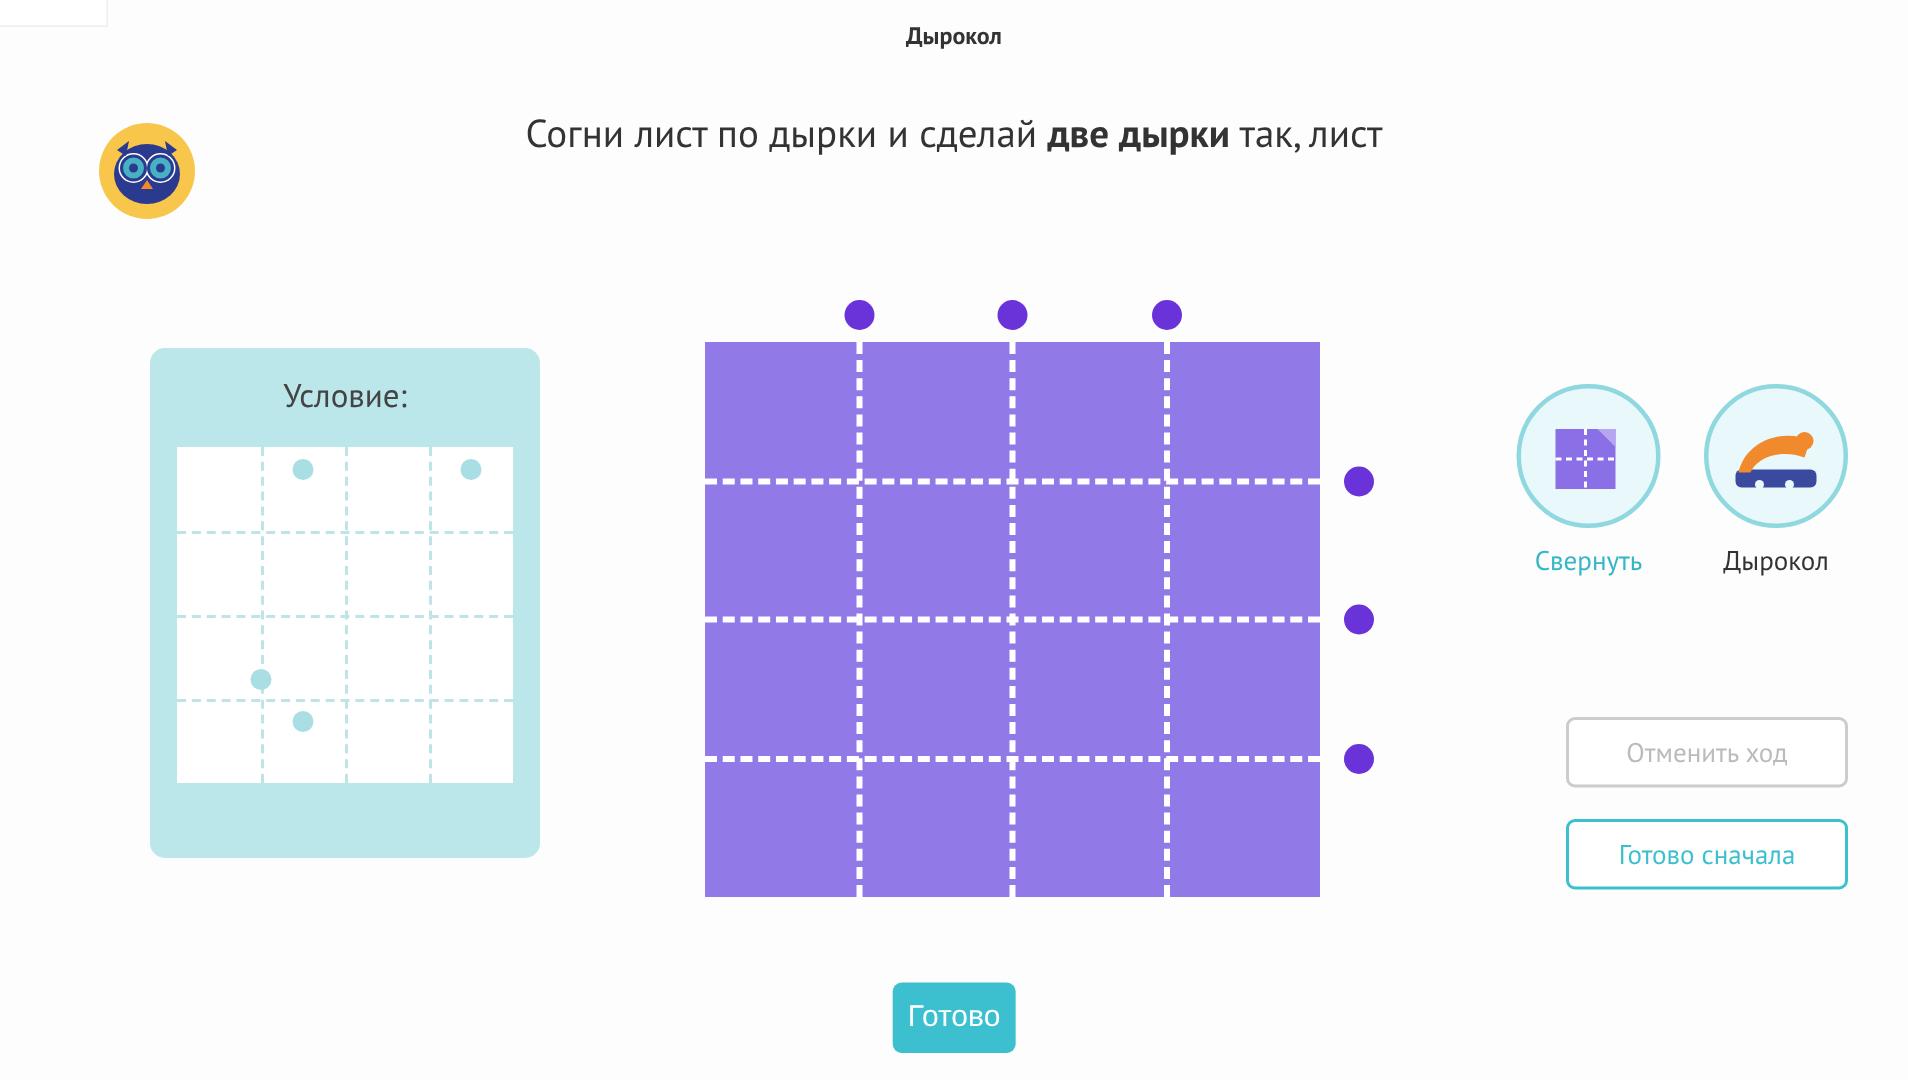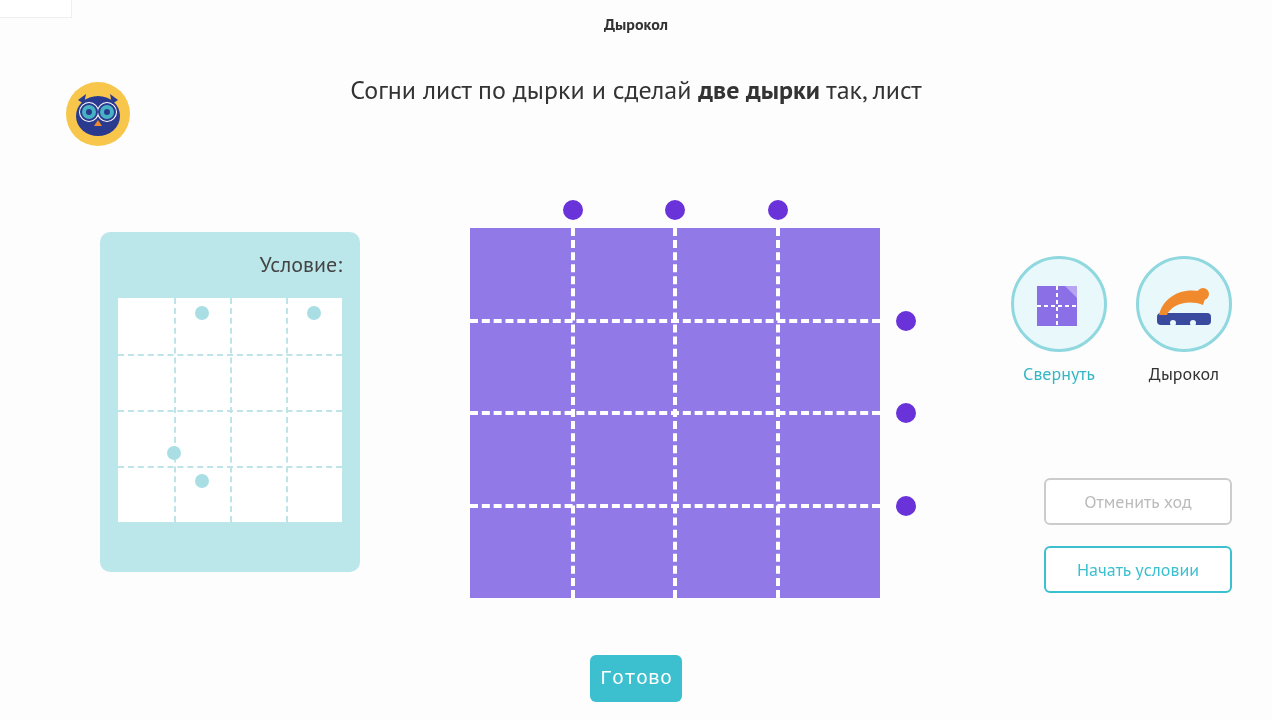--- a/index.html
+++ b/index.html
@@ -41,21 +41,21 @@
     position: absolute;
     left: 100px;
     top: 232px;
     width: 260px;
     height: 340px;
     background: #bce7ea;
     border-radius: 10px;
     padding: 18px 18px 18px 18px;
   }
   .condition-title {
-    text-align: right;
+    text-align: center;
     font-size: 22px;
     color: #444;
     margin-bottom: 20px;
   }
   .cond-grid {
     background: #fff;
     width: 224px;
     height: 224px;
     position: relative;
   }
@@ -143,21 +143,20 @@
     left: 50%;
     transform: translateX(-50%);
     bottom: 18px;
     background:#3cc0cf;
     color:#fff;
     font-size:20px;
     padding:12px 10px;
     border:none;
     border-radius:6px;
     cursor:pointer;
-    font-family:Liberation Mono, monospace;
   }
   .tab-corner {
     position:absolute;
     left:0; top:0;
     width:72px; height:18px;
     background:#fff;
     border-right:1px solid #eee;
     border-bottom:1px solid #eee;
   }
 </style>
@@ -243,14 +242,14 @@
         <circle cx="50" cy="15" r="6" fill="#f08a2c"></circle>
         <circle cx="20" cy="44" r="3" fill="#e9f8fa"></circle>
         <circle cx="40" cy="44" r="3" fill="#e9f8fa"></circle>
       </svg>
     </div>
     <div class="tool-label">Дырокол</div>
   </div>
 </div>
 
 <div class="action-btn undo">Отменить ход</div>
-<div class="action-btn restart">Начать условии</div>
+<div class="action-btn restart">Готово сначала</div>
 <button class="done-btn">Готово</button>
 
 </body></html>

